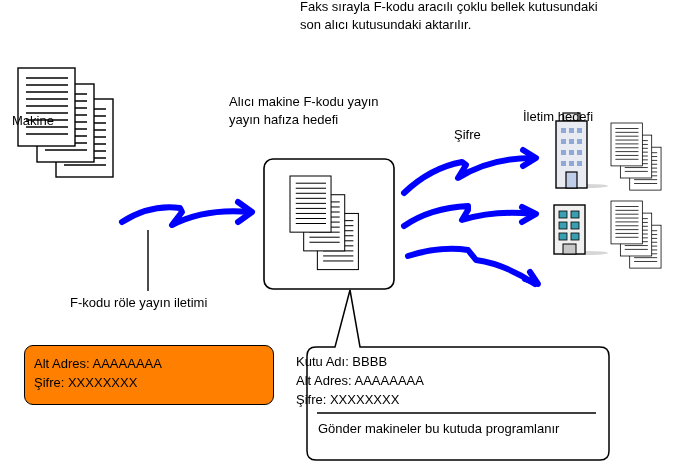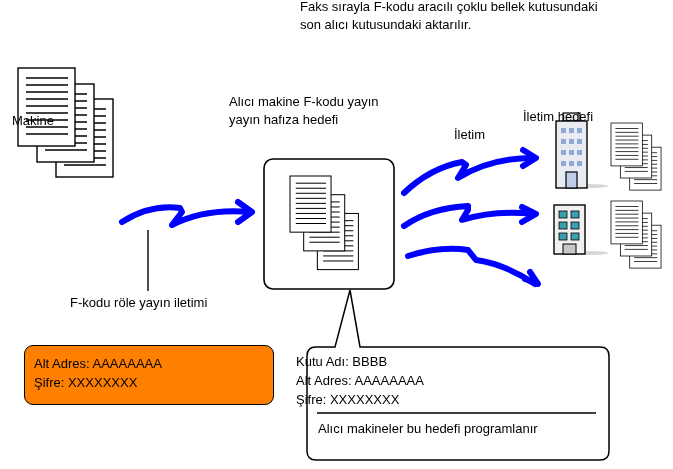--- a/index.html
+++ b/index.html
@@ -117,26 +117,26 @@
   </g>
 </svg>
 
 <div class="txt" style="left:300px; top:-2px;">Faks sırayla F-kodu aracılı çoklu bellek kutusundaki</div>
 <div class="txt" style="left:300px; top:16px;">son alıcı kutusundaki aktarılır.</div>
 
 <div class="txt" style="left:12px; top:112px;">Makine</div>
 <div class="txt" style="left:229px; top:93px;">Alıcı makine F-kodu yayın</div>
 <div class="txt" style="left:229px; top:111px;">yayın hafıza hedefi</div>
 <div class="txt" style="left:523px; top:72px;margin-top:36px;">İletim hedefi</div>
-<div class="txt" style="left:454px; top:126px;">İletim</div>
+<div class="txt" style="left:454px; top:126px;">Şifre</div>
 <div class="txt" style="left:70px; top:294px;">F-kodu röle yayın iletimi</div>
 
 <div class="orange-box">
   <div>Alt Adres: AAAAAAAA</div>
   <div>Şifre: XXXXXXXX</div>
 </div>
 
 <div class="callout-text">
   <div>Kutu Adı: BBBB</div>
   <div>Alt Adres: AAAAAAAA</div>
   <div>Şifre: XXXXXXXX</div>
 </div>
-<div class="callout-note">Alıcı makineler bu hedefi programlanır</div>
+<div class="callout-note">Gönder makineler bu kutuda programlanır</div>
 
 </body></html>

